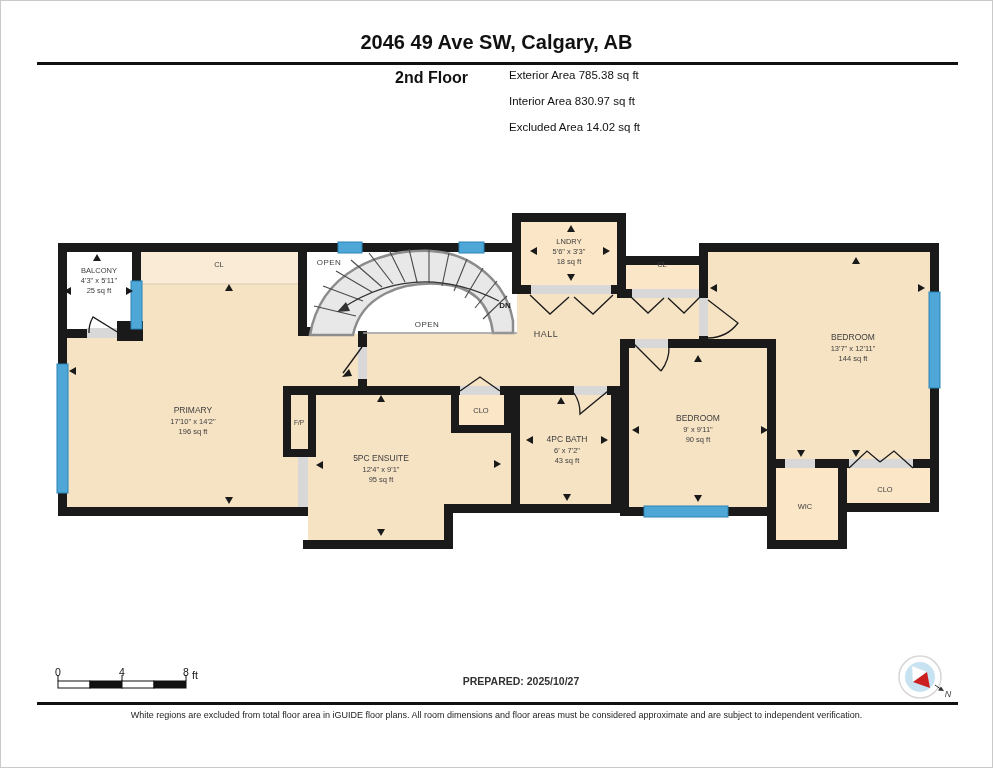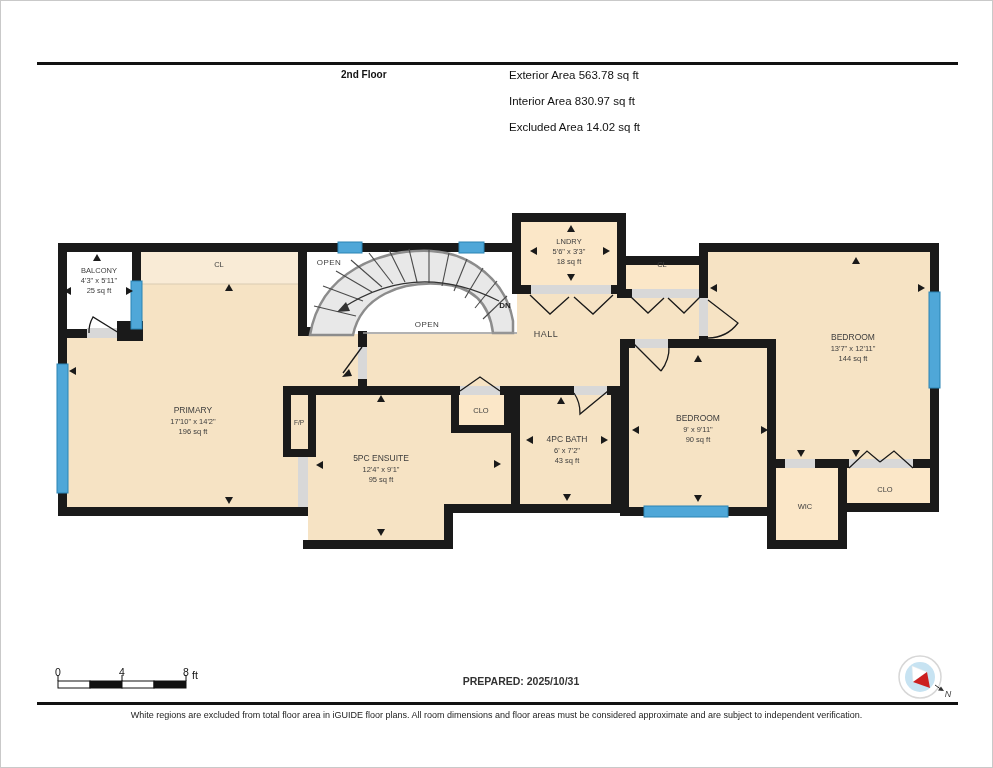--- a/index.html
+++ b/index.html
@@ -2,42 +2,43 @@
 <html><head>
 <meta charset="utf-8">
 <style>
   html,body{margin:0;padding:0;background:#fff;}
   #page{position:relative;width:993px;height:768px;background:#fff;border:1px solid #c9c9c9;box-sizing:border-box;
         font-family:"Liberation Sans", sans-serif;overflow:hidden;}
   .title{position:absolute;left:0;top:30px;width:100%;text-align:center;font-size:20px;font-weight:bold;color:#111;}
   .rule{position:absolute;left:36px;width:921px;height:3px;background:#111;}
   .rule.top{top:61px;}
   .rule.bottom{top:701px;}
-  .floorlabel{position:absolute;left:340px;top:68px;width:157px;text-align:left;font-size:10px;font-weight:bold;color:#111;}
+  .floorlabel{position:absolute;left:352px;top:68px;width:157px;text-align:center;font-size:16px;font-weight:bold;color:#111;}
   .arealine{position:absolute;left:508px;font-size:11.5px;color:#111;}
   .a1{top:68px}.a2{top:94px}.a3{top:120px}
   .prepared{position:absolute;left:360px;top:674px;width:320px;text-align:center;font-size:10.5px;font-weight:600;color:#333;}
   .disclaimer{position:absolute;left:0;top:709px;width:100%;text-align:center;font-size:9px;color:#222;}
   .scalenum{position:absolute;top:665px;font-size:10.5px;color:#111;width:20px;text-align:center;}
   .s0{left:47px}.s4{left:111px}.s8{left:175px}
   .scaleunit{position:absolute;left:191px;top:668px;font-size:10.5px;color:#111;}
   svg text{fill:#3d3d3d;}
   .rn{font-size:8.5px;} .rd{font-size:7.5px;} .sm{font-size:7.5px;} .tiny{font-size:6.5px;}
   .open{font-size:8px;letter-spacing:.5px;} .dn{font-size:8px;font-weight:bold;fill:#222;}
   .hall{font-size:9px;letter-spacing:.5px;}
 </style>
 </head>
 <body>
 
 <div id="page">
 
+  <div class="title">2046 49 Ave SW, Calgary, AB</div>
   <div class="rule top"></div>
 
   <div class="floorlabel">2nd Floor</div>
-  <div class="arealine a1">Exterior Area 563.78 sq ft</div>
+  <div class="arealine a1">Exterior Area 785.38 sq ft</div>
   <div class="arealine a2">Interior Area 830.97 sq ft</div>
   <div class="arealine a3">Excluded Area 14.02 sq ft</div>
 
   <svg style="position:absolute;left:40px;top:195px;" width="915" height="370" viewBox="40 195 915 370">
 
     <g>
       <rect x="62" y="246" width="240" height="265" fill="#f6e3c4"></rect>
       <rect x="297" y="326" width="65" height="64" fill="#f6e3c4"></rect>
       <rect x="362" y="293" width="345" height="97" fill="#f6e3c4"></rect>
       <rect x="307" y="390" width="205" height="153" fill="#f6e3c4"></rect>
@@ -266,21 +267,21 @@
       <line x1="71" y1="2" x2="71" y2="8" stroke="#111" stroke-width="1"></line>
       <line x1="135" y1="2" x2="135" y2="8" stroke="#111" stroke-width="1"></line>
       <rect x="7" y="8" width="32" height="7" fill="#fff" stroke="#111"></rect>
       <rect x="39" y="8" width="32" height="7" fill="#111" stroke="#111"></rect>
       <rect x="71" y="8" width="32" height="7" fill="#fff" stroke="#111"></rect>
       <rect x="103" y="8" width="32" height="7" fill="#111" stroke="#111"></rect>
     </svg>
     <div class="scaleunit">ft</div>
   </div>
 
-  <div class="prepared">PREPARED: 2025/10/31</div>
+  <div class="prepared">PREPARED: 2025/10/27</div>
 
   <svg style="position:absolute;left:893px;top:650px;" width="70" height="52" viewBox="893 650 70 52">
     <circle cx="919" cy="676" r="21" fill="#ffffff" stroke="#d7d7d7" stroke-width="1.5"></circle>
     <circle cx="919" cy="676" r="15" fill="#c7e3f2"></circle>
     <polygon points="911,665 926,671 912,681" fill="#ffffff" stroke="#e8e8e8" stroke-width="0.5"></polygon>
     <polygon points="929,687 926,671 912,681" fill="#cc1f1f"></polygon>
     <line x1="934" y1="684" x2="941" y2="689" stroke="#333" stroke-width="1"></line>
     <polygon points="943,690 937,689.5 940,685.5" fill="#333"></polygon>
     <text x="947" y="696" font-size="9" font-style="italic" fill="#222" text-anchor="middle">N</text>
   </svg>

